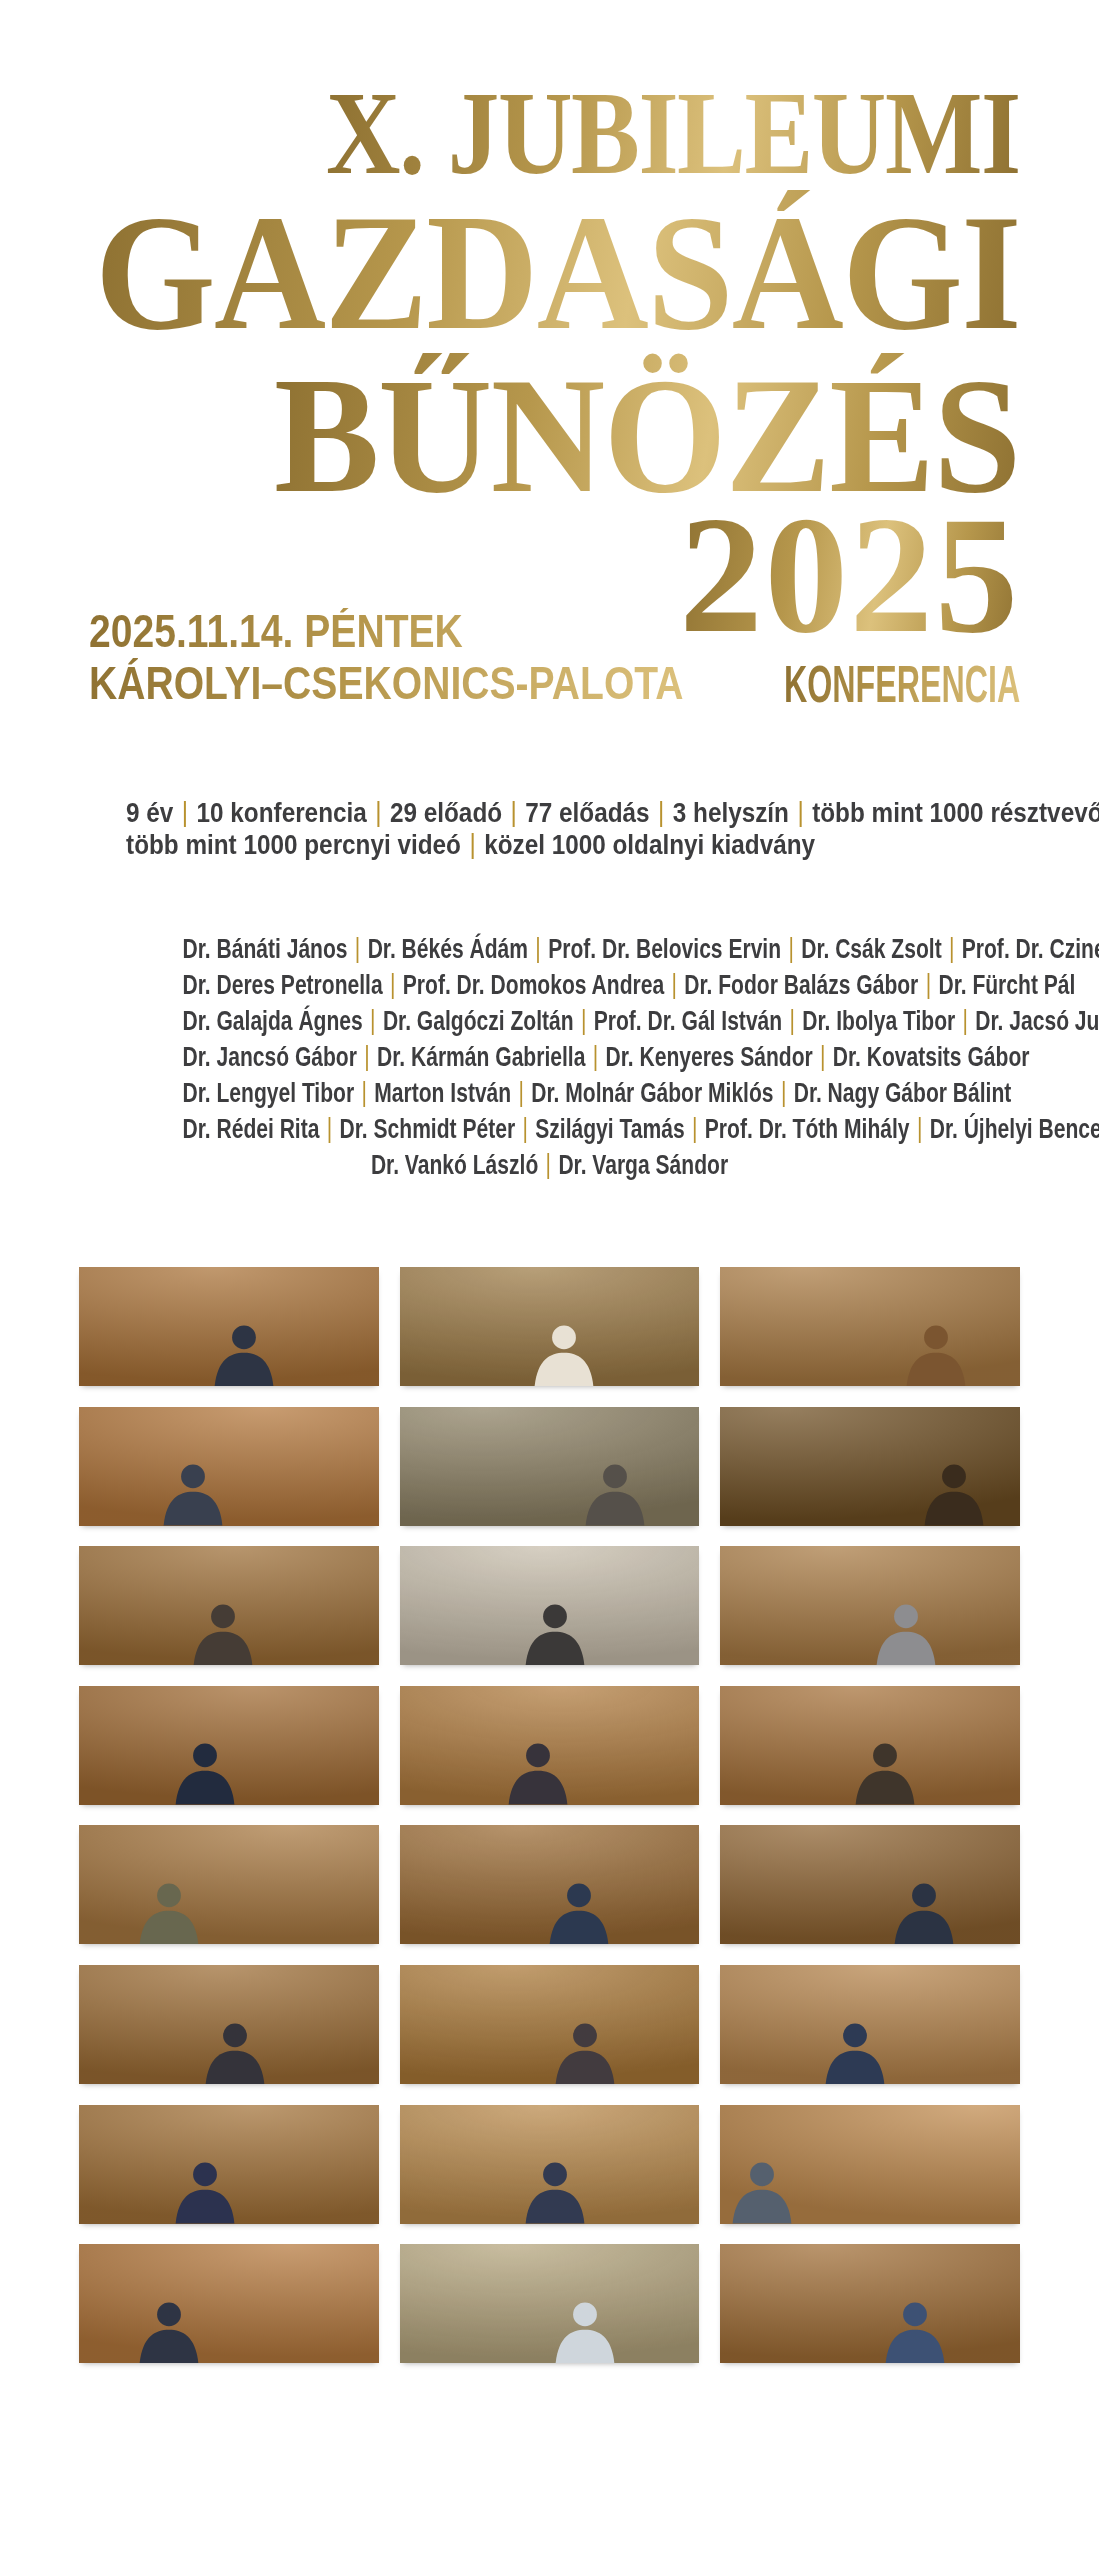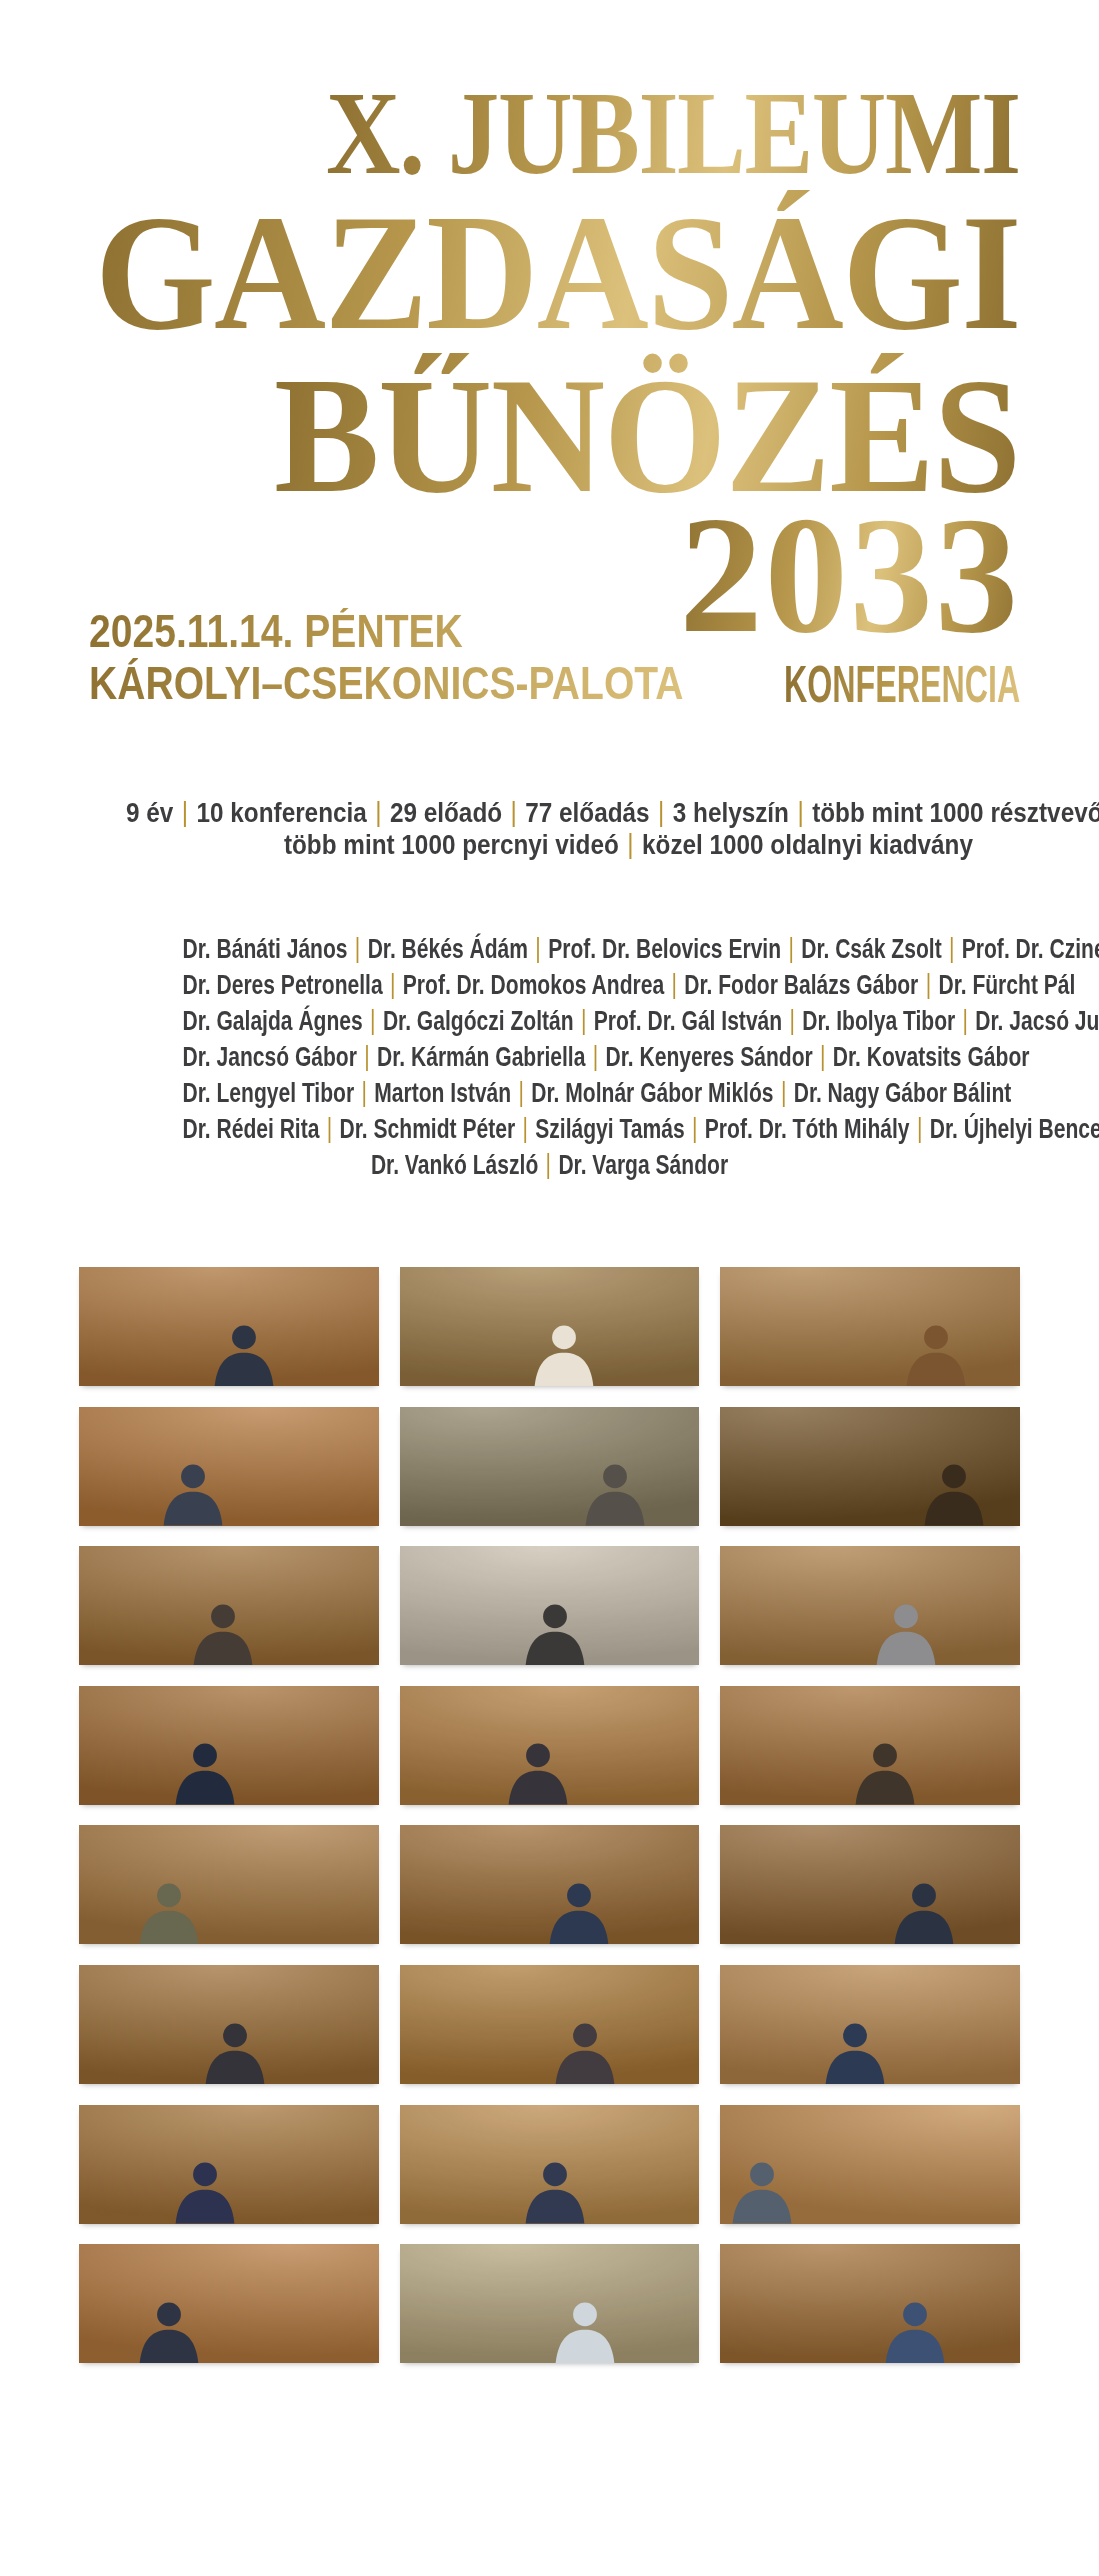--- a/index.html
+++ b/index.html
@@ -31,21 +31,21 @@
   .gold-sans{
     position:absolute;font-weight:700;line-height:1;white-space:nowrap;
     background:linear-gradient(100deg,var(--gold-dark) 0%,var(--gold) 45%,var(--gold-light) 100%);
     -webkit-background-clip:text;background-clip:text;color:transparent;
   }
   .date-venue{left:89px;top:608px;font-size:46px;transform:scaleX(.85);transform-origin:0 0;}
   .date-venue .line{height:52px;}
   .subtitle{right:79px;top:658px;font-size:52px;transform:scaleX(.62);transform-origin:100% 0;}
 
   
-  .stats-block{left:79px;top:797px;width:941px;text-align:right;color:var(--text-dark);}
+  .stats-block{left:79px;top:797px;width:941px;text-align:left;color:var(--text-dark);}
   .stats-block .text-line{font-size:27px;font-weight:700;line-height:32px;white-space:nowrap;transform:scaleX(.9);transform-origin:50% 50%;}
   .speakers-block{left:79px;top:931px;width:941px;text-align:center;color:var(--text-dark);}
   .speakers-block .text-line{font-size:27px;font-weight:700;line-height:36px;white-space:nowrap;transform:scaleX(.78);transform-origin:50% 50%;}
   .sep{color:var(--gold-sep);font-weight:400;margin:0 9.4px;position:relative;top:-0.9px;}
 
   
   .photo-grid{
     position:absolute;left:79px;top:1267px;width:941px;
     display:grid;grid-template-columns:repeat(3,1fr);
     column-gap:20.6px;row-gap:20.6px;
@@ -55,21 +55,21 @@
     box-shadow:0 3.4px 6px -3.4px rgba(0,0,0,.35);
   }
   .photo svg{position:absolute;bottom:0;height:118%;}
 </style>
 </head>
 <body style="--gold: #b6974c; --gold-dark: #8e7132; --gold-light: #dcc17c; --gold-sep: #b8922f; --text-dark: #3d3d3f; background: rgb(255, 255, 255);">
 
 <div class="display-line title-1">X. JUBILEUMI</div>
 <div class="display-line title-2">GAZDASÁGI</div>
 <div class="display-line title-3">BŰNÖZÉS</div>
-<div class="display-line year">2033</div>
+<div class="display-line year">2025</div>
 
 <div class="gold-sans date-venue">
   <div class="line">2025.11.14. PÉNTEK</div>
   <div class="line">KÁROLYI–CSEKONICS-PALOTA</div>
 </div>
 
 <div class="gold-sans subtitle">KONFERENCIA</div>
 
 <div class="abs stats-block" id="stats">
     <div class="text-line"><span>9 év</span><span class="sep">|</span><span>10 konferencia</span><span class="sep">|</span><span>29 előadó</span><span class="sep">|</span><span>77 előadás</span><span class="sep">|</span><span>3 helyszín</span><span class="sep">|</span><span>több mint 1000 résztvevő</span></div>

